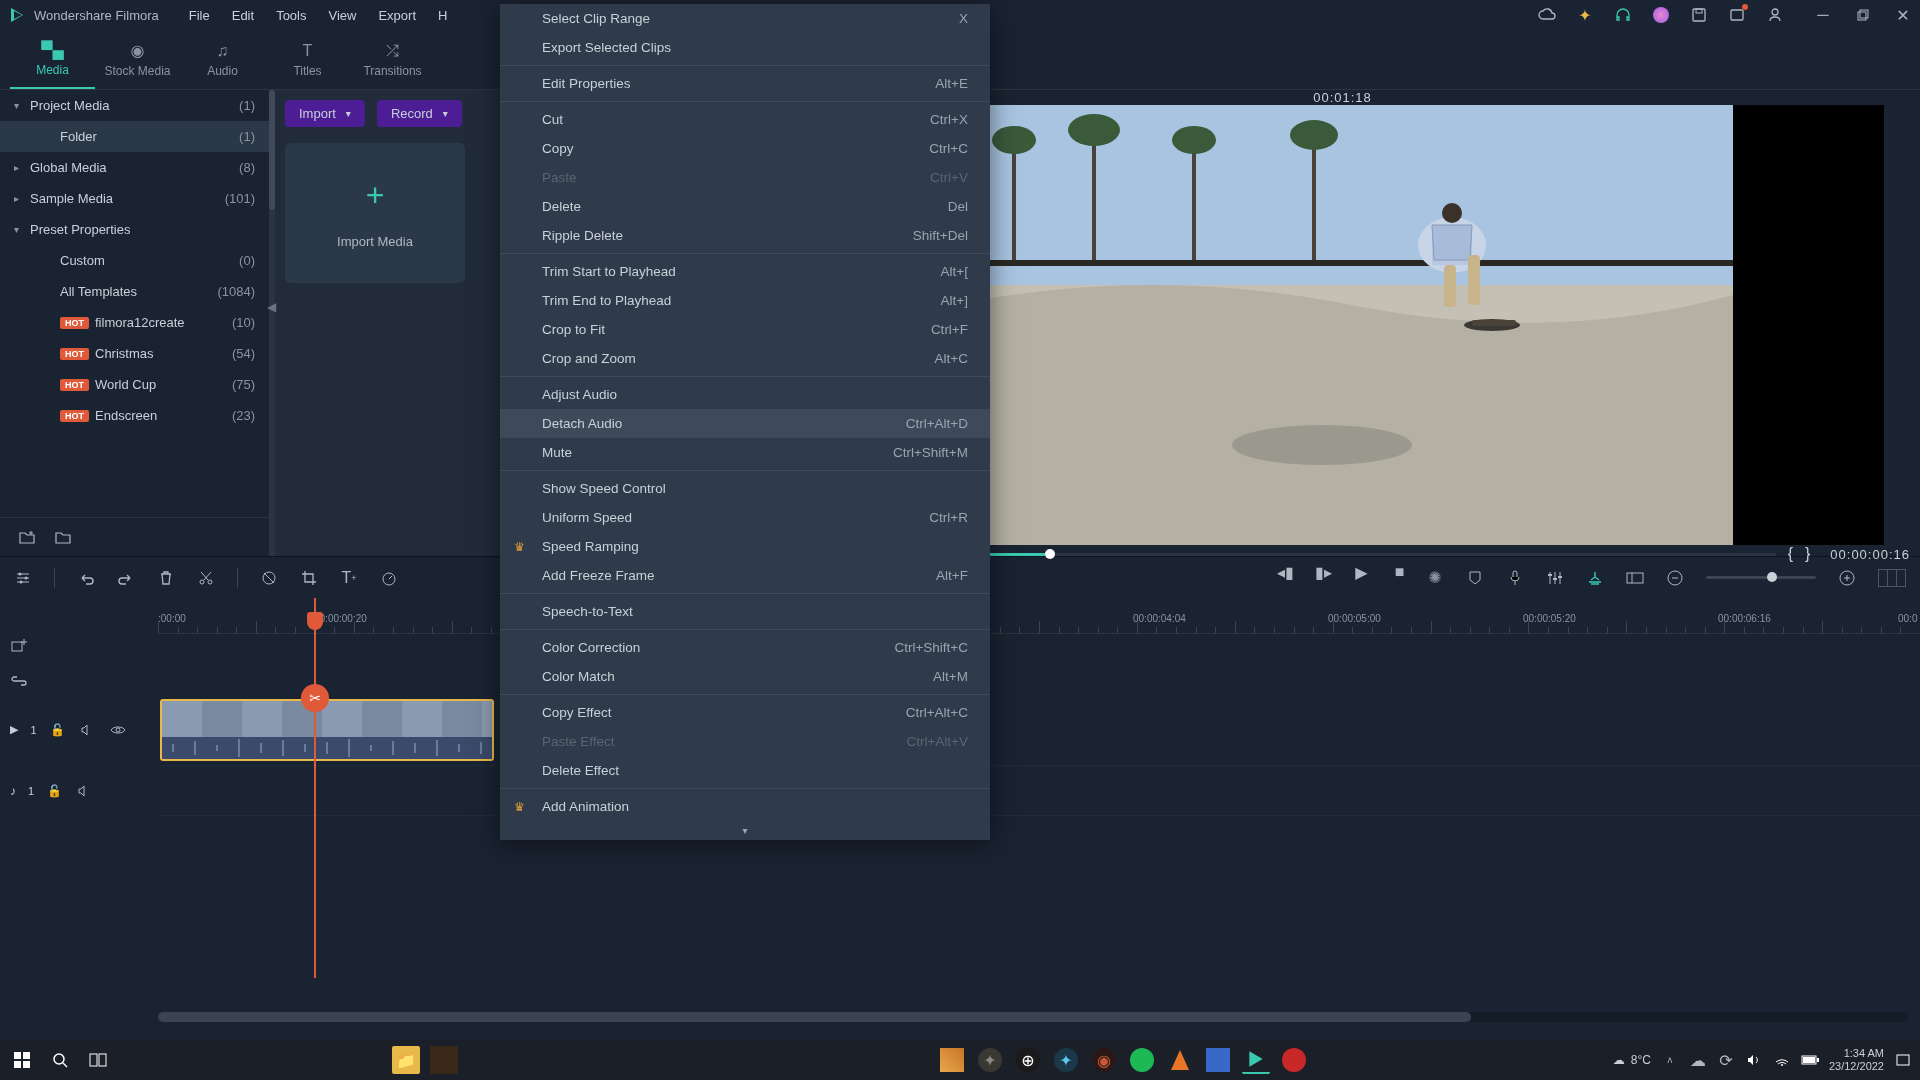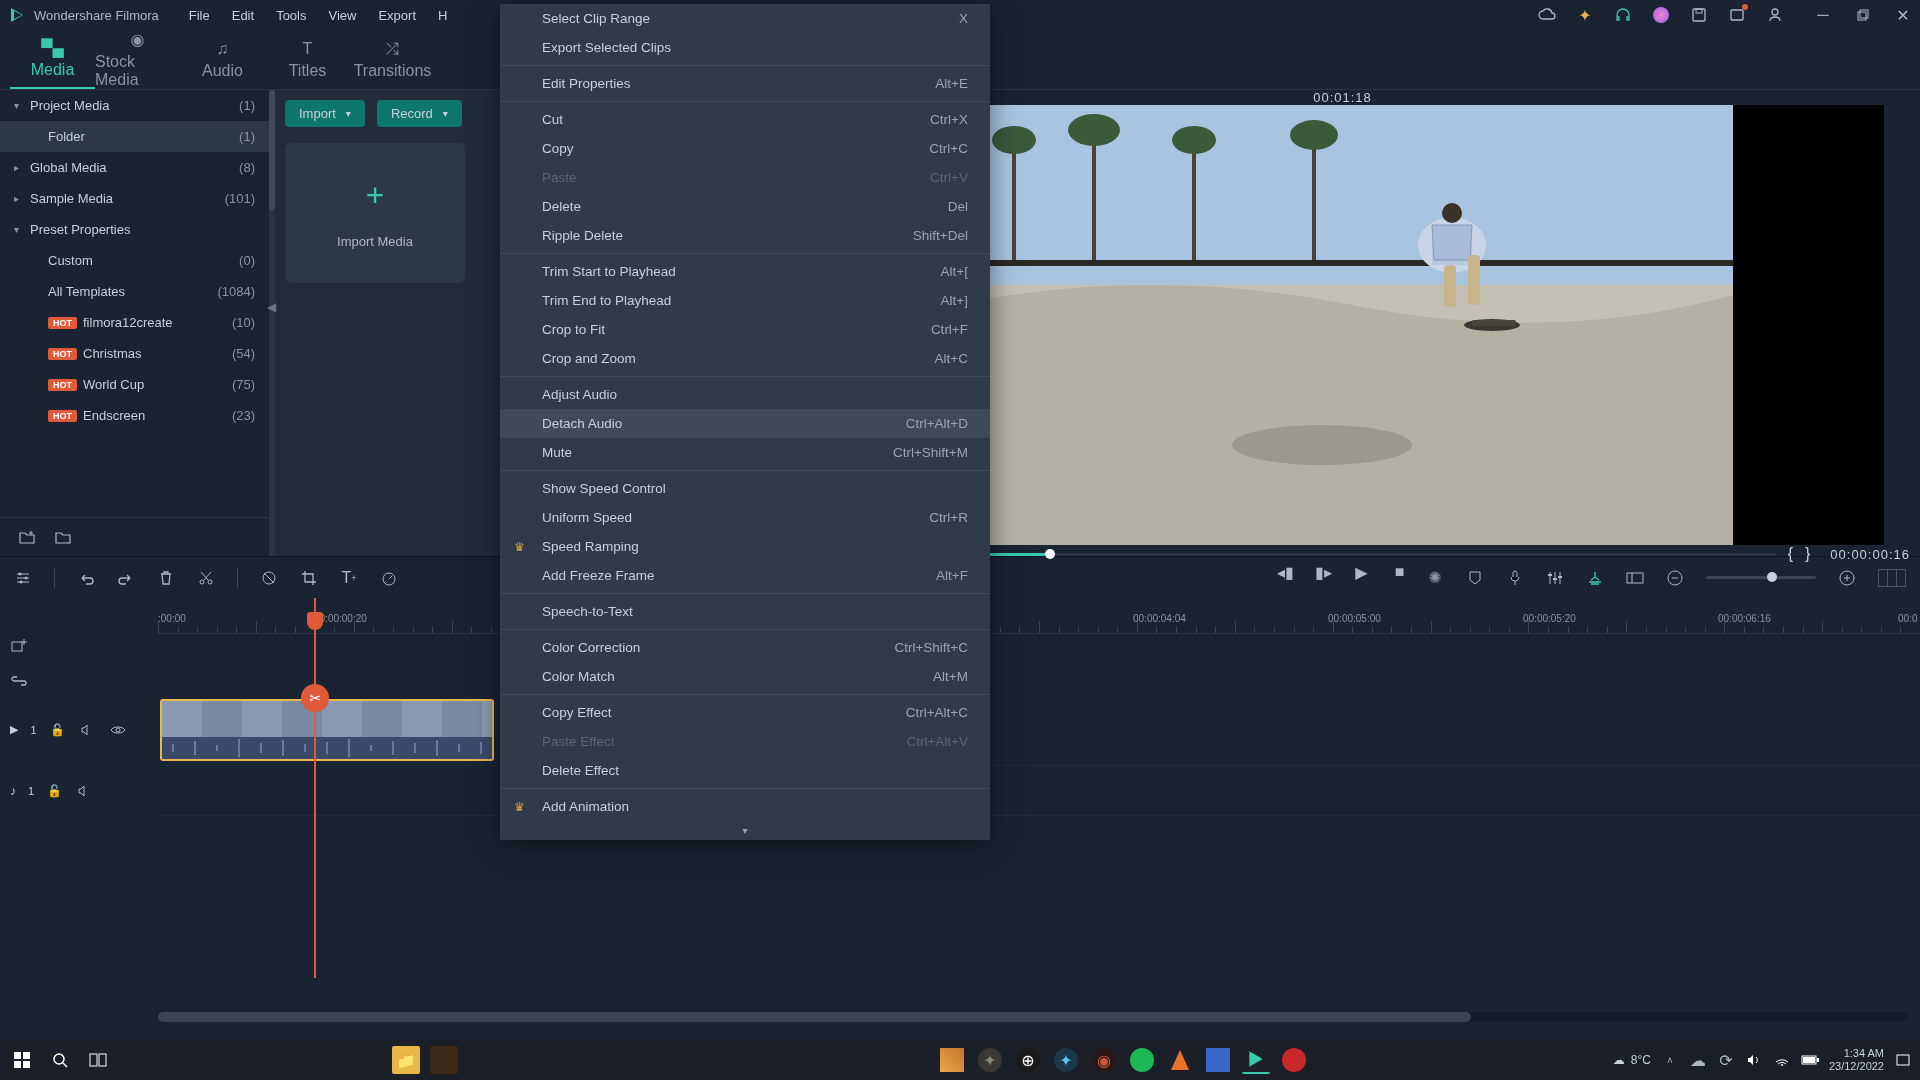--- a/index.html
+++ b/index.html
@@ -13,42 +13,42 @@
 .menubar span { font-size: 13px; color: #c8d0d8; cursor: pointer; }
 .titlebar-right { margin-left: auto; display: flex; gap: 20px; align-items: center; }
 .titlebar-right .win-controls { display: flex; gap: 22px; margin-left: 10px; }
 .icon-btn { width: 18px; height: 18px; display: flex; align-items: center; justify-content: center; color: #aeb8c2; cursor: pointer; }
 
 
 .tabs-row { height: 60px; background: #1a2332; display: flex; padding: 0 10px; border-bottom: 1px solid #2a3442; }
 .tab { width: 85px; display: flex; flex-direction: column; align-items: center; justify-content: center; gap: 4px; color: #8a94a0; cursor: pointer; }
 .tab.active { color: #3ac9b0; border-bottom: 2px solid #3ac9b0; }
 .tab .tab-icon { font-size: 16px; }
-.tab .tab-label { font-size: 16px; }
+.tab .tab-label { font-size: 12px; }
 
 
 .main-area { display: flex; height: 466px; }
 
 
 .sidebar { width: 275px; background: #1a2332; overflow-y: auto; position: relative; }
 .sidebar-scroll { position: absolute; right: 0; top: 0; width: 6px; height: 100%; background: #2a3442; }
 .sidebar-scroll-thumb { width: 100%; height: 120px; background: #404a58; border-radius: 3px; }
 .side-item { display: flex; align-items: center; padding: 8px 14px; font-size: 13px; cursor: pointer; }
 .side-item .arrow { width: 16px; font-size: 10px; color: #8a94a0; }
 .side-item .label { flex: 1; }
 .side-item .count { color: #8a94a0; margin-right: 6px; }
-.side-item.indent { padding-left: 32px; align-items: center; }
+.side-item.indent { padding-left: 44px; align-items: center; }
 .side-item.selected { background: #2a3848; }
 .hot-tag { background: #e05a3a; color: #fff; font-size: 9px; padding: 1px 5px; border-radius: 2px; margin-right: 6px; font-weight: bold; }
 .side-bottom { display: flex; gap: 18px; padding: 10px 18px; border-top: 1px solid #2a3442; position: absolute; bottom: 0; left: 0; right: 6px; background:#1a2332; }
 
 
 .media-panel { width: 490px; background: #212b3a; padding: 10px; position: relative; }
 .media-top { display: flex; gap: 12px; margin-bottom: 16px; }
-.dropdown-btn { background: #0f766e; padding: 6px 14px; border-radius: 4px; font-size: 13px; display: flex; align-items: center; gap: 10px; cursor: pointer; }
+.dropdown-btn { background: #4c1d95; padding: 6px 14px; border-radius: 4px; font-size: 13px; display: flex; align-items: center; gap: 10px; cursor: pointer; }
 .import-box { width: 180px; height: 140px; background: #2a3848; border-radius: 6px; display: flex; flex-direction: column; align-items: center; justify-content: center; gap: 20px; margin-top: 6px; }
 .import-plus { font-size: 32px; color: #3ac9b0; font-weight: 200; }
 .import-label { font-size: 13px; color: #aeb8c2; }
 .collapse-arrow { position: absolute; left: -8px; top: 210px; color: #6a7482; font-size: 12px; }
 
 
 .preview-panel { flex: 1; background: #1a2332; display: flex; flex-direction: column; position: relative; }
 .preview-top { height: 28px; display: flex; align-items: center; justify-content: center; position: relative; }
 .timecode-top { font-size: 13px; color: #c8d0d8; letter-spacing: 1px; }
 .preview-video { flex: 1; display: flex; align-items: center; justify-content: center; background: #000; margin: 0 36px; }

